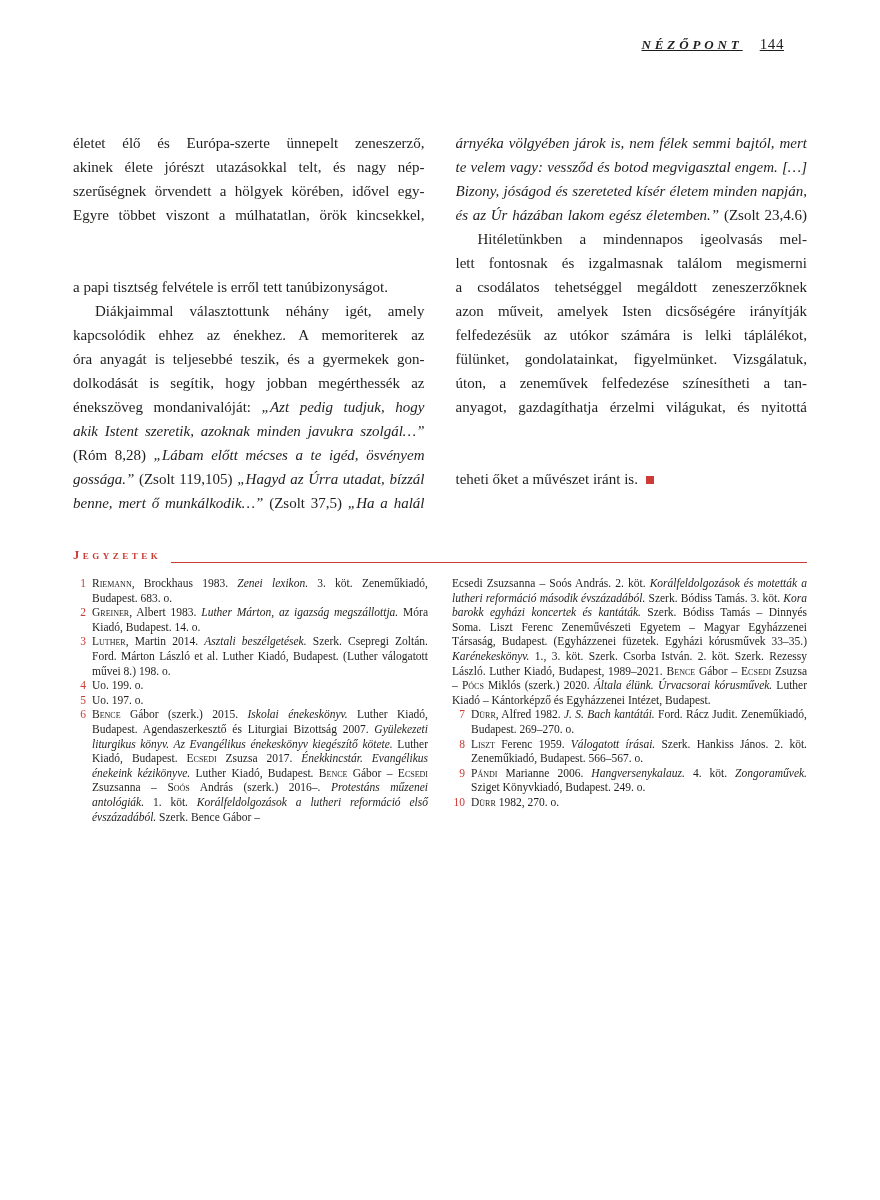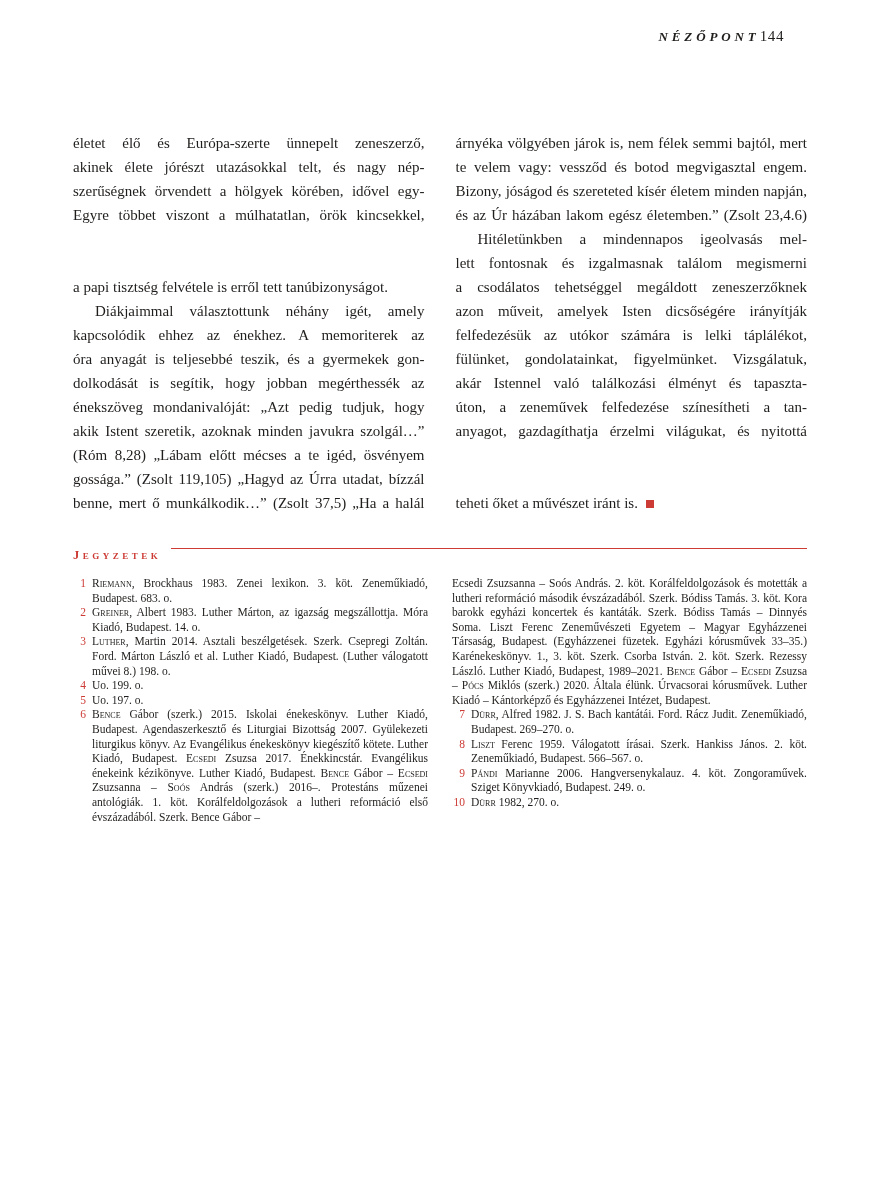--- a/index.html
+++ b/index.html
@@ -6,51 +6,51 @@
   .page{
     position:relative;
     width:880px;height:1200px;
     background:#ffffff;
     color:#201e1c;
     font-family:"Liberation Serif","DejaVu Serif",serif;
     overflow:hidden;
   }
   
   .pagehead{
-    position:absolute;top:28px;right:96px;
-    display:flex;align-items:baseline;
+    position:absolute;top:36px;right:96px;
+    display:flex;align-items:baseline;gap:17px;text-decoration:underline;
   }
   .rubric{
     font-style:italic;font-weight:bold;
     font-size:13px;letter-spacing:.30em;
   }
   .pageno{font-size:15px;letter-spacing:.04em;}
 
   
   .article{
     position:absolute;left:73px;top:131px;width:734px;
     display:flex;gap:31px;
     font-size:15px;line-height:24px;
   }
   .col{width:354px;}
   .tline{
     height:24px;overflow:hidden;
     text-align:justify;text-align-last:justify;
   }
   .tlast{text-align-last:left;margin-top:48px;}
   .tind{padding-left:22px;}
-  .it{}
+  .it{font-style:italic;}
   .endsq{
     display:inline-block;width:8px;height:8px;
     background:#cd3b35;margin-left:8px;
   }
 
   
   .notes{position:absolute;left:73px;top:548px;width:734px;}
-  .notehead{display:flex;align-items:flex-start;gap:10px;}
+  .notehead{display:flex;align-items:flex-end;gap:10px;}
   .notetitle{
     color:#cd3b35;
     font-variant:small-caps;font-weight:600;
     font-size:12.5px;letter-spacing:.28em;
     white-space:nowrap;
   }
   .noterule{flex:1;height:1px;background:#cd3b35;}
   .notecols{display:flex;gap:24px;margin-top:13px;}
   .ncol{width:355px;font-size:11.5px;line-height:14.6px;}
   .note{position:relative;padding-left:19px;text-align:justify;}
@@ -92,21 +92,20 @@
         <div class="tline"><span class="it">árnyéka völgyében járok is, nem félek semmi bajtól, mert</span></div>
         <div class="tline"><span class="it">te velem vagy: vessződ és botod megvigasztal engem. […]</span></div>
         <div class="tline"><span class="it">Bizony, jóságod és szereteted kísér életem minden napján,</span></div>
         <div class="tline"><span class="it">és az Úr házában lakom egész életemben.”</span><span> (Zsolt 23,4.6)</span></div>
         <div class="tline tind"><span>Hitéletünkben a mindennapos igeolvasás mel-</span></div>
         <div class="tline"><span>lett fontosnak és izgalmasnak találom megismerni</span></div>
         <div class="tline"><span>a csodálatos tehetséggel megáldott zeneszerzőknek</span></div>
         <div class="tline"><span>azon műveit, amelyek Isten dicsőségére irányítják</span></div>
         <div class="tline"><span>felfedezésük az utókor számára is lelki táplálékot,</span></div>
         <div class="tline"><span>fülünket, gondolatainkat, figyelmünket. Vizsgálatuk,</span></div>
-        <div class="tline"><span>akár Istennel való találkozási élményt és tapaszta-</span></div>
         <div class="tline"><span>úton, a zeneművek felfedezése színesítheti a tan-</span></div>
         <div class="tline"><span>anyagot, gazdagíthatja érzelmi világukat, és nyitottá</span></div>
         <div class="tline tlast"><span>teheti őket a művészet iránt is.</span><span class="endsq"></span></div>
       </div>
   </main>
 
   <section class="notes">
     <div class="notehead">
       <span class="notetitle">Jegyzetek</span>
       <span class="noterule"></span>

